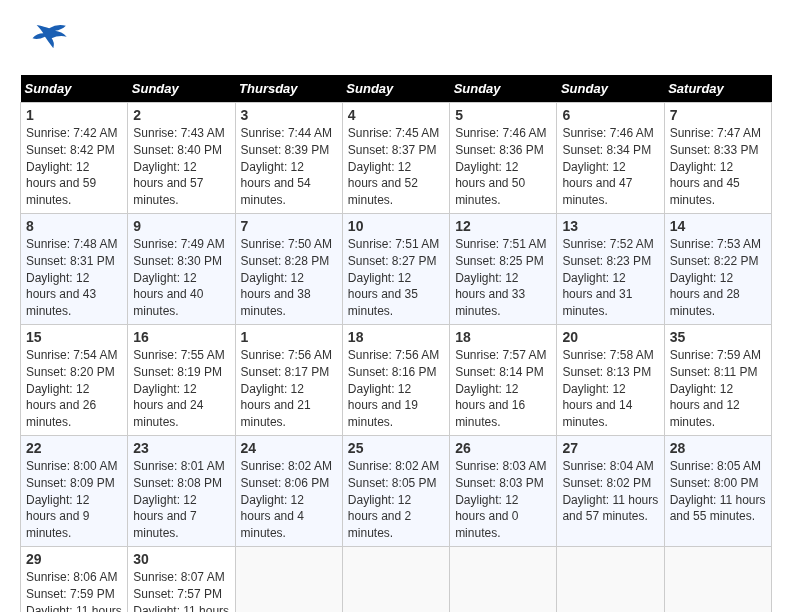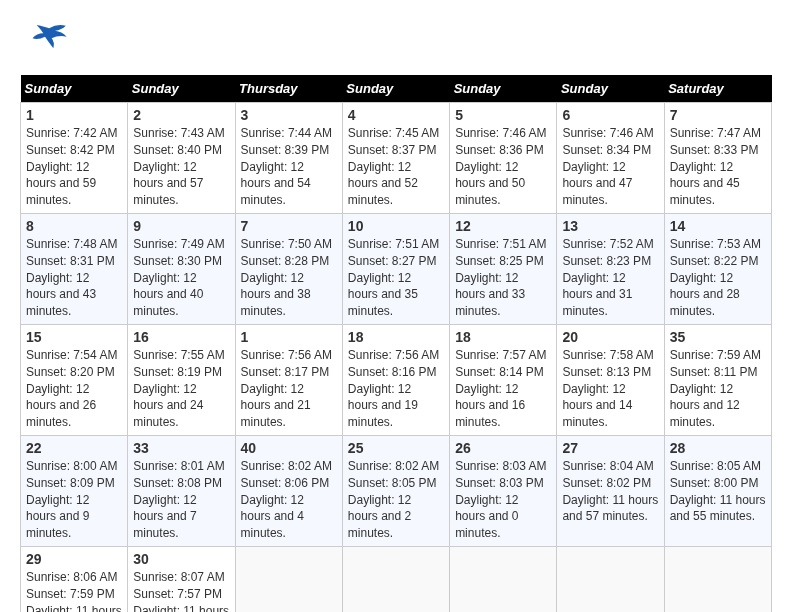--- a/index.html
+++ b/index.html
@@ -297,29 +297,29 @@
       <tr>
         <td>
         <span class="day-num">22</span>
         <div class="day-info">
           Sunrise: 8:00 AM<br>
           Sunset: 8:09 PM<br>
           Daylight: 12 hours and 9 minutes.
         </div>
       </td>
         <td>
-        <span class="day-num">33</span>
+        <span class="day-num">23</span>
         <div class="day-info">
           Sunrise: 8:01 AM<br>
           Sunset: 8:08 PM<br>
           Daylight: 12 hours and 7 minutes.
         </div>
       </td>
         <td>
-        <span class="day-num">40</span>
+        <span class="day-num">24</span>
         <div class="day-info">
           Sunrise: 8:02 AM<br>
           Sunset: 8:06 PM<br>
           Daylight: 12 hours and 4 minutes.
         </div>
       </td>
         <td>
         <span class="day-num">25</span>
         <div class="day-info">
           Sunrise: 8:02 AM<br>

